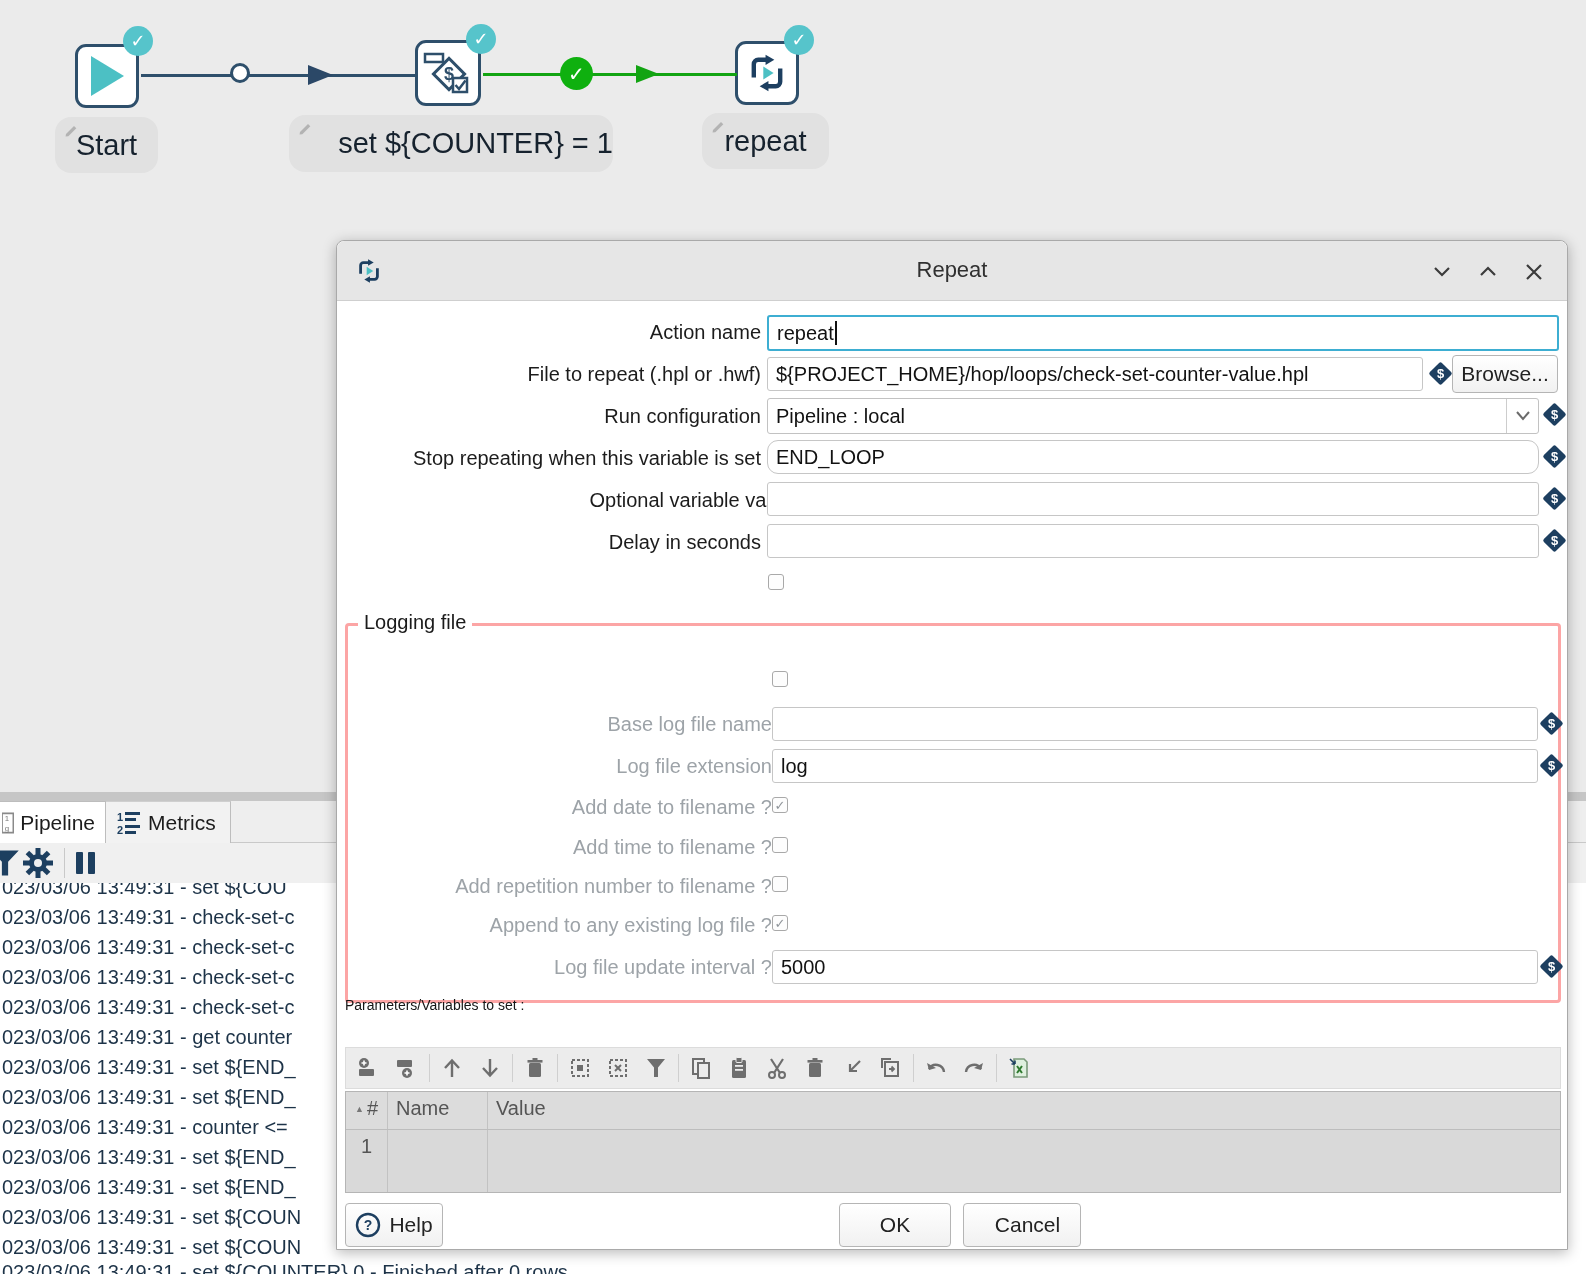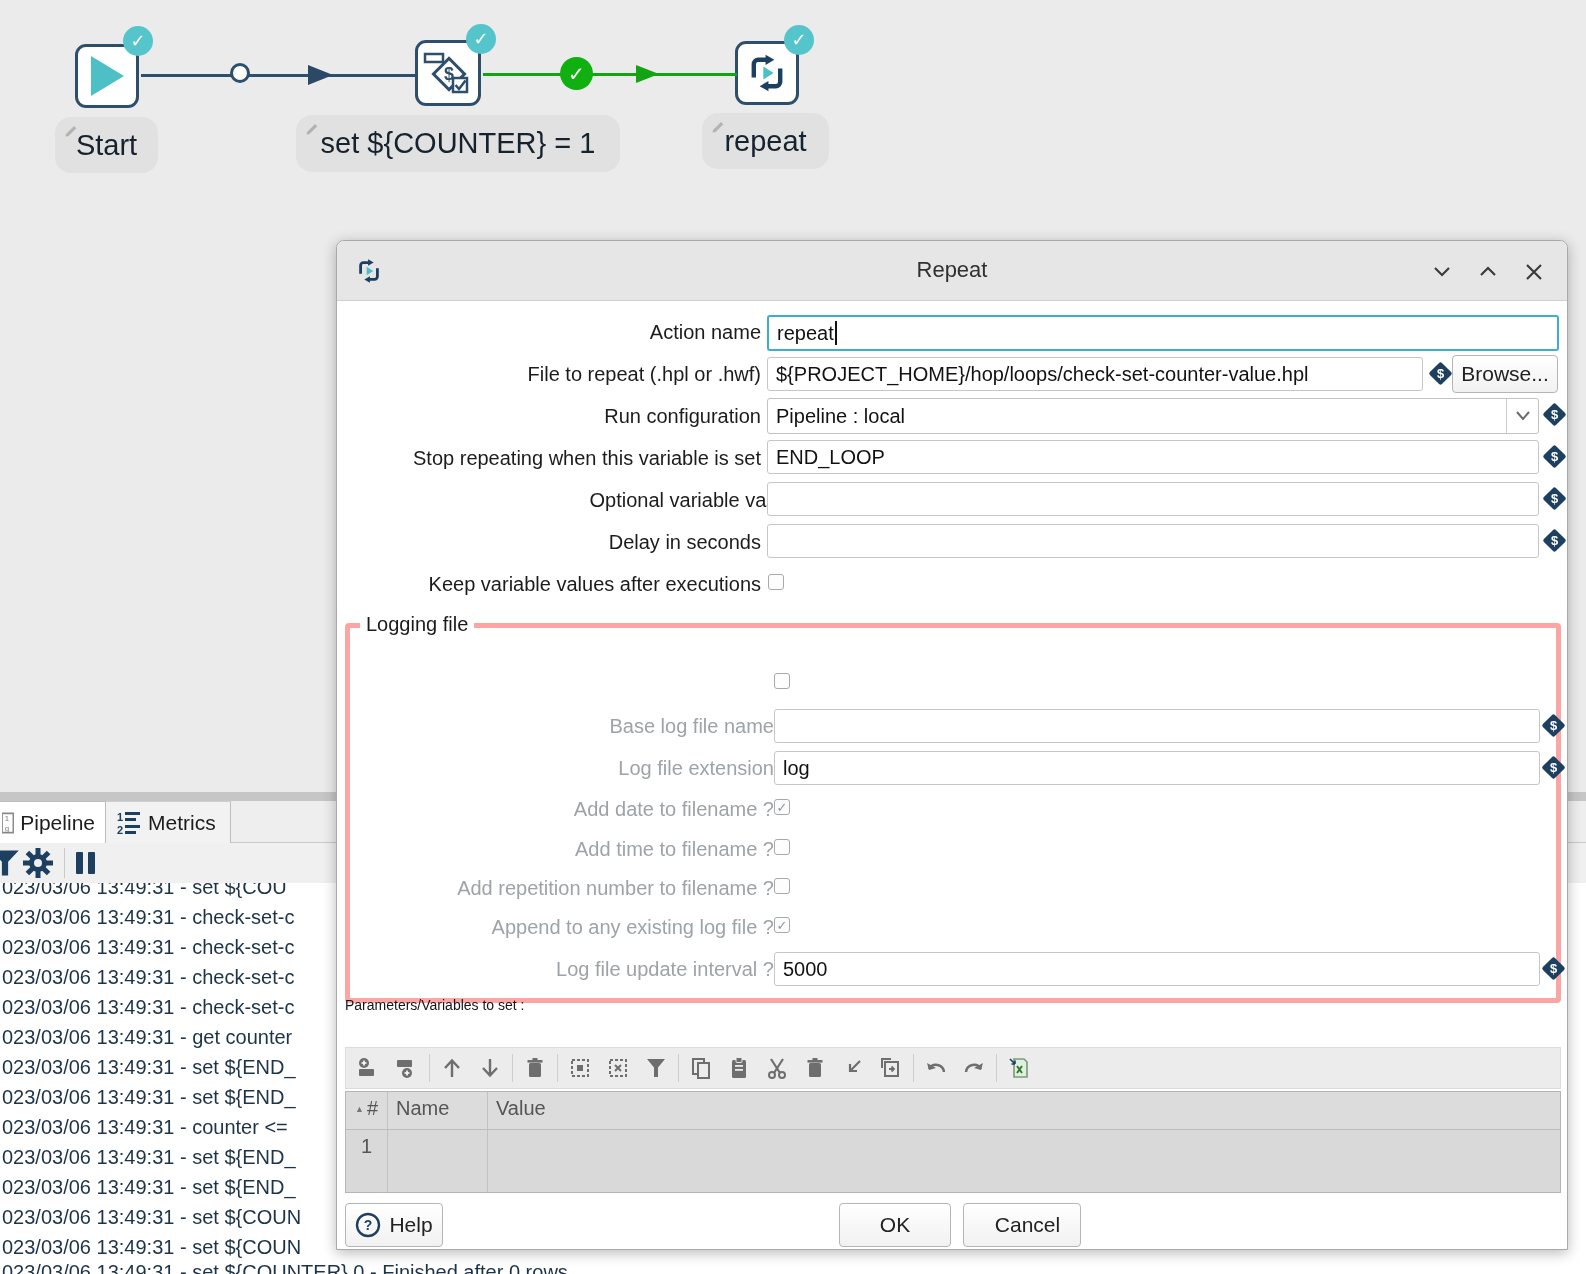--- a/index.html
+++ b/index.html
@@ -44,21 +44,21 @@
   .txt-input.focused{border:2px solid #3daed2;}
   .caret{display:inline-block;width:2px;height:24px;background:#111;margin-left:1px;}
   .var-badge{position:absolute;width:23px;height:23px;display:flex;align-items:center;justify-content:center;}
   .var-badge .dia{position:absolute;width:17px;height:17px;background:#1d3f60;transform:rotate(45deg);border-radius:2px;}
   .var-badge .dollar{position:relative;color:#fff;font-size:13px;font-weight:bold;z-index:1;}
   .cbx{position:absolute;width:16px;height:16px;background:#fdfdfd;border:1px solid #a9a9a9;border-radius:3px;
        display:flex;align-items:center;justify-content:center;font-size:13px;color:#8f9499;}
   .cbx.checked::after{content:"\2713";}
   .btn{position:absolute;background:linear-gradient(#ffffff,#f1f1f1);border:1px solid #b5b5b5;border-radius:4px;
        display:flex;align-items:center;justify-content:center;font-size:21px;color:#222;gap:8px;}
-  .group{position:absolute;border:5px solid #fca5a5;border-radius:4px;}
+  .group{position:absolute;border:3px solid #fca5a5;border-radius:4px;}
   .legend{position:absolute;top:-15px;left:10px;background:#fff;padding:0 6px;font-size:20px;color:#1b1b1b;}
   .combo{position:absolute;height:36px;background:#fff;border:1px solid #c2c2c2;border-radius:3px;
          display:flex;align-items:center;font-size:20px;color:#121212;}
   .combo .val{flex:1;padding:0 8px;}
   .combo .dd{width:32px;height:100%;border-left:1px solid #cdcdcd;display:flex;align-items:center;justify-content:center;}
 
   .grid-toolbar{position:absolute;background:#ececec;border:1px solid #dcdcdc;display:flex;align-items:center;padding:0 4px;}
   .tb-ico{width:38px;height:36px;display:flex;align-items:center;justify-content:center;}
   .tb-sep{width:1px;height:28px;background:#cfcfcf;margin:0 3px;}
 
@@ -102,21 +102,21 @@
     <div class="node" style="left:415px;top:40px;width:66px;height:66px;">
       <svg class="abs" style="left:4px;top:4px;" width="50" height="50" viewBox="0 0 50 50">
         <rect x="16" y="16" width="22" height="22" transform="rotate(45 27 27)" fill="#fff" stroke="#2e4f6b" stroke-width="3"></rect>
         <text x="27" y="33" font-size="18" font-weight="bold" fill="#2e4f6b" text-anchor="middle" font-family="DejaVu Sans, sans-serif">$</text>
         <rect x="3" y="7" width="18" height="8" fill="#fff" stroke="#2e4f6b" stroke-width="2.5"></rect>
         <rect x="31" y="31" width="14" height="14" fill="#fff" stroke="#2e4f6b" stroke-width="2.5"></rect>
         <path d="M33.5 38 L37 42 L43.5 33.5" fill="none" stroke="#2e4f6b" stroke-width="2.5"></path>
       </svg>
     </div>
     <div class="badge" style="left:466px;top:24px;">✓</div>
-    <div class="node-label" style="left:296px;top:115px;width:324px;height:57px;">
+    <div class="node-label" style="left:289px;top:115px;width:324px;height:57px;justify-content:flex-end;">
       <svg class="pencil" width="16" height="16" viewBox="0 0 16 16">
           <path d="M3 13 L11 5 L13.3 7.3 L5.3 15.3 L2.6 15.6 Z" fill="#b3b3b3"></path>
         </svg>
       <span>set ${COUNTER} = 1</span>
     </div>
 
     <div class="node" style="left:735px;top:41px;width:64px;height:64px;">
       <svg class="abs" style="left:7px;top:7px;" width="44" height="44" viewBox="0 0 30 30">
         <path d="M6 18 V9 a3 3 0 0 1 3 -3 H16" fill="none" stroke="#1d3f60" stroke-width="3"></path>
         <path d="M14 2.5 L20 6 L14 9.5 Z" fill="#1d3f60"></path>
@@ -252,21 +252,21 @@
             <polyline points="2,2 8,9 14,2" fill="none" stroke="#6b6b6b" stroke-width="2"></polyline>
           </svg>
       </span>
     </div>
     <div class="var-badge" style="left:1206px;top:162px;">
         <span class="dia"></span>
         <span class="dollar">$</span>
       </div>
 
     <div class="row-label" style="top:206px;">Stop repeating when this variable is set</div>
-    <div class="txt-input" style="left:430px;top:199px;width:772px;">
+    <div class="txt-input" style="left:430px;top:199px;width:772px;border-radius:11px;">
       <span>END_LOOP</span>
     </div>
     <div class="var-badge" style="left:1206px;top:204px;">
         <span class="dia"></span>
         <span class="dollar">$</span>
       </div>
 
     <div class="row-label" style="top:248px;margin-left:32px;">Optional variable value</div>
     <div class="txt-input" style="left:430px;top:241px;width:772px;">
       <span></span>
@@ -278,21 +278,20 @@
 
     <div class="row-label" style="top:290px;">Delay in seconds</div>
     <div class="txt-input" style="left:430px;top:283px;width:772px;">
       <span></span>
     </div>
     <div class="var-badge" style="left:1206px;top:288px;">
         <span class="dia"></span>
         <span class="dollar">$</span>
       </div>
 
-    <div class="row-label" style="top:332px;">Keep variable values after executions</div>
     <div class="cbx" style="left:431px;top:333px;"></div>
 
     <div class="group" style="left:8px;top:382px;width:1216px;height:380px;">
       <span class="legend">Logging file</span>
 
       <div class="cbx" style="left:424px;top:45px;"></div>
 
       <div class="row-label dis" style="top:87px;">Base log file name</div>
       <div class="txt-input" style="left:424px;top:81px;width:766px;">
         <span></span>

